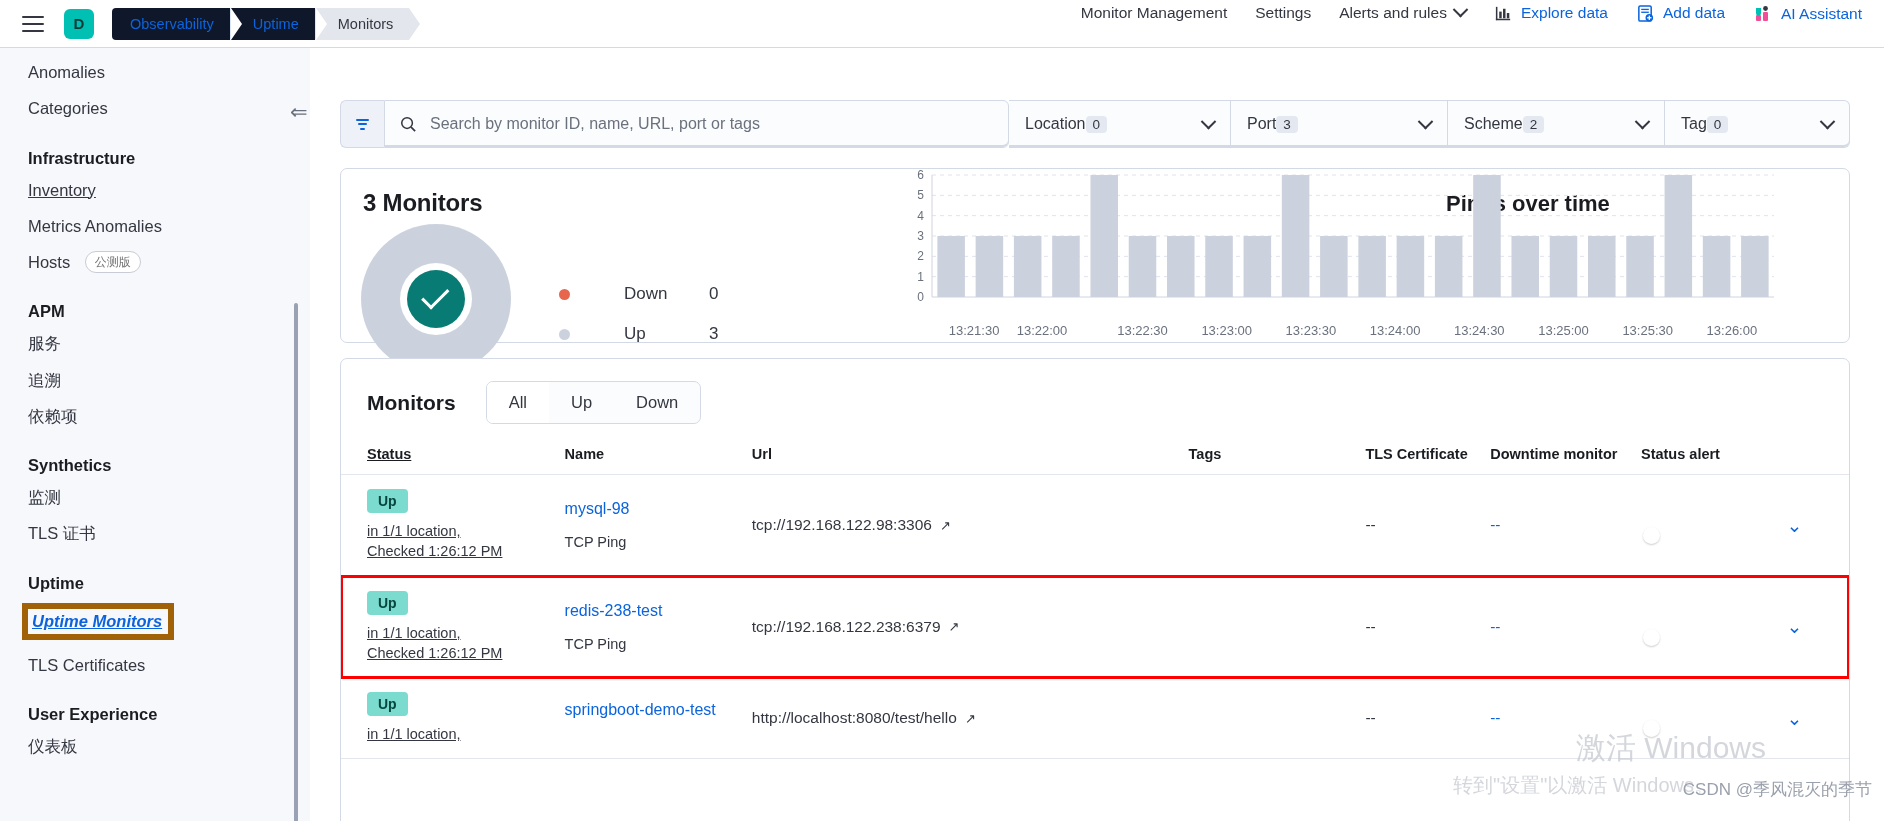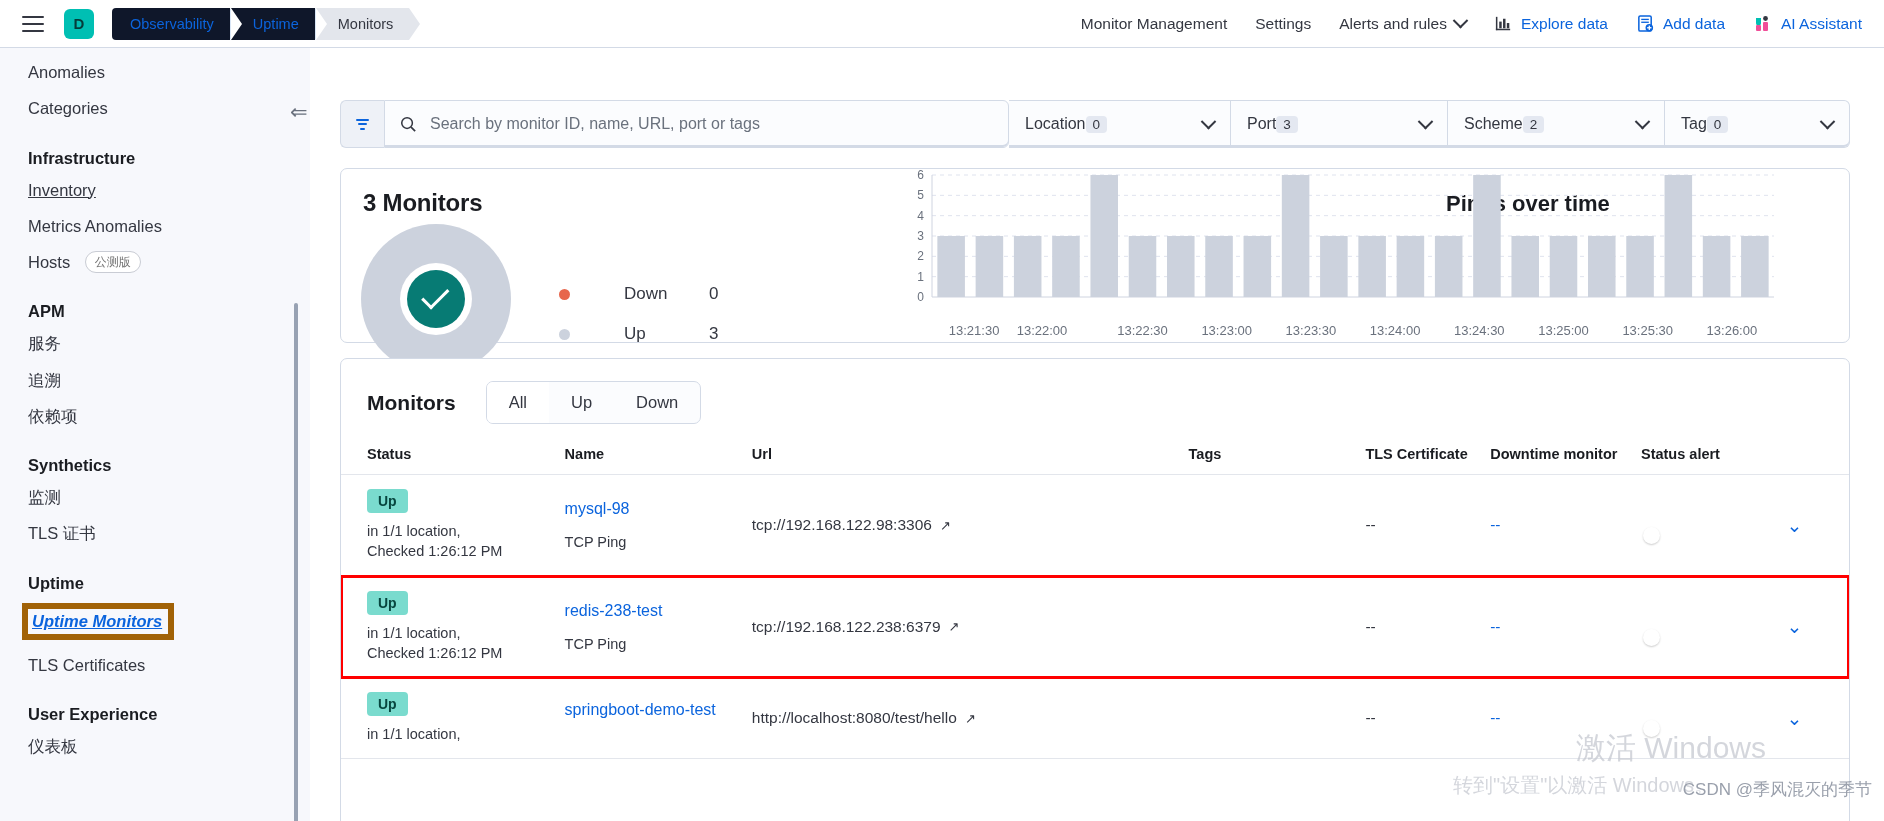--- a/index.html
+++ b/index.html
@@ -41,21 +41,21 @@
   }
   .crumb.last::after { border-left-color: #e3e6ec; }
   .crumb::before {
     content: ""; position: absolute; left: 0; top: 0;
     border-top: 16px solid transparent; border-bottom: 16px solid transparent;
     border-left: 11px solid #ffffff; z-index: 3;
   }
   .crumb:first-child::before { display: none; }
 
   .header-right {
-    margin-left: auto; display: flex; align-items: center; gap: 0; padding-right: 8px; height: 40px;
+    margin-left: auto; display: flex; align-items: flex-start; gap: 0; padding-right: 8px; height: 40px;
   }
   .hnav { font-size: 15.5px; color: #343741; padding: 0 14px; cursor: pointer; white-space: nowrap; }
   .hnav.withchev { display: flex; align-items: center; gap: 8px; }
   .hlink { display: flex; align-items: center; gap: 8px; color: #0b64dd; font-size: 15.5px;
     padding: 0 14px; cursor: pointer; white-space: nowrap; }
   .chev { display: inline-block; width: 11px; height: 11px; border-right: 2px solid #343741;
     border-bottom: 2px solid #343741; transform: rotate(45deg) translate(-2px,-2px); }
 
   
   .sidebar {
@@ -167,21 +167,21 @@
   }
   .seg div { padding: 11px 22px; font-size: 16.5px; color: #343741; cursor: pointer; }
   .seg div.on { background: #ffffff; }
 
   table { width: 100%; border-collapse: collapse; margin-top: 22px; }
   th {
     text-align: left; font-size: 14.5px; font-weight: 700; color: #1a1c21;
     padding: 0 0 12px 0; border-bottom: 1px solid #e3e6ec;
   }
   td { font-size: 15.5px; color: #343741; border-bottom: 1px solid #e3e6ec; vertical-align: middle; padding: 14px 0; }
-  .c-status { width: 215px; padding-left: 26px; }
+  .c-status { width: 215px; padding-left: 26px; text-decoration: underline; }
   .c-name   { width: 180px; }
   .c-url    { width: 420px; }
   .c-tags   { width: 170px; }
   .c-tls    { width: 120px; }
   .c-down   { width: 145px; }
   .c-alert  { width: 140px; }
   .c-exp    { width: 60px; }
 
   .badge-up {
     display: inline-block; background: #7adbce; color: #07463f; font-size: 14px; font-weight: 700;

